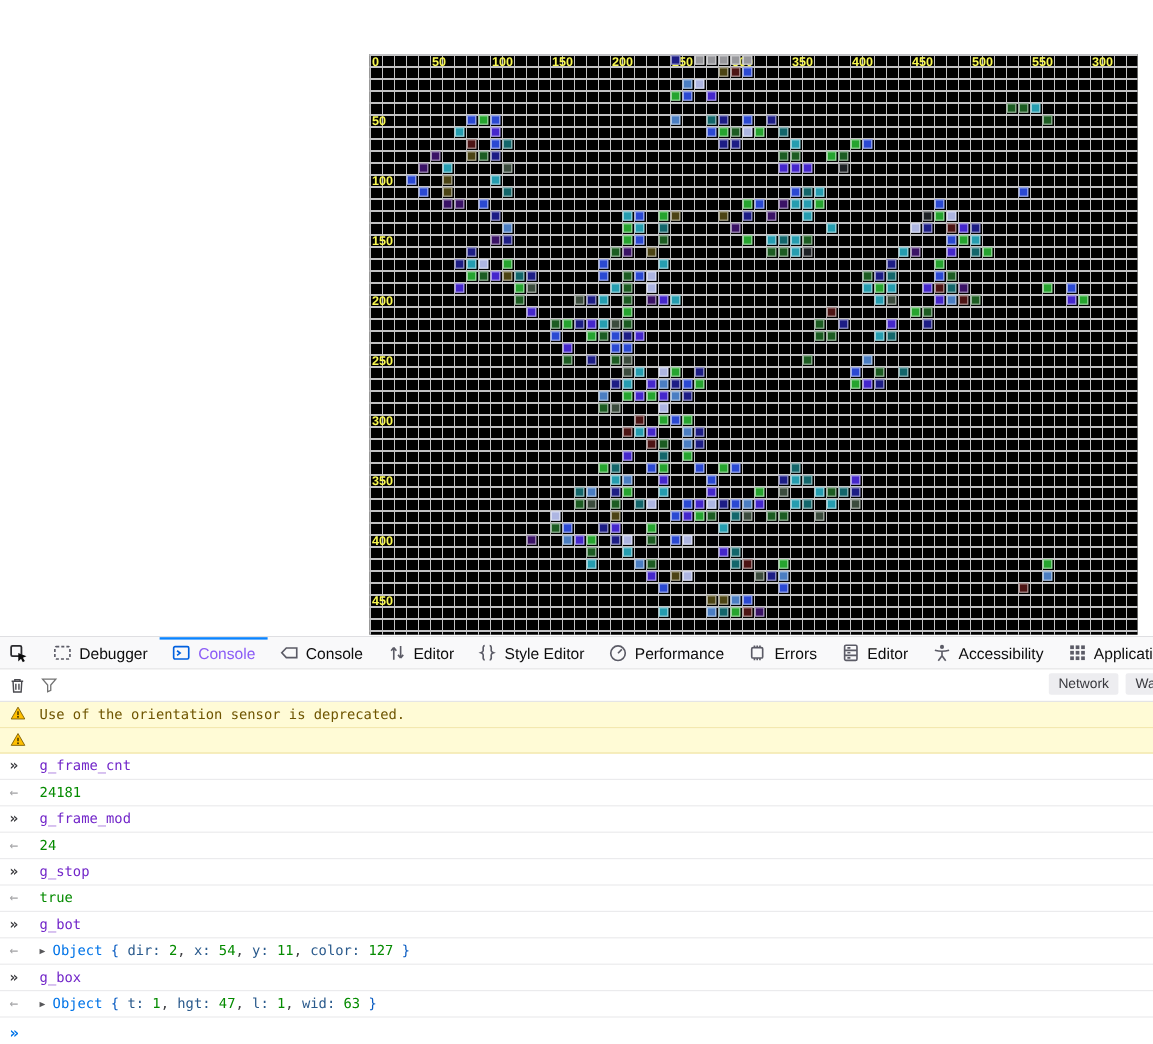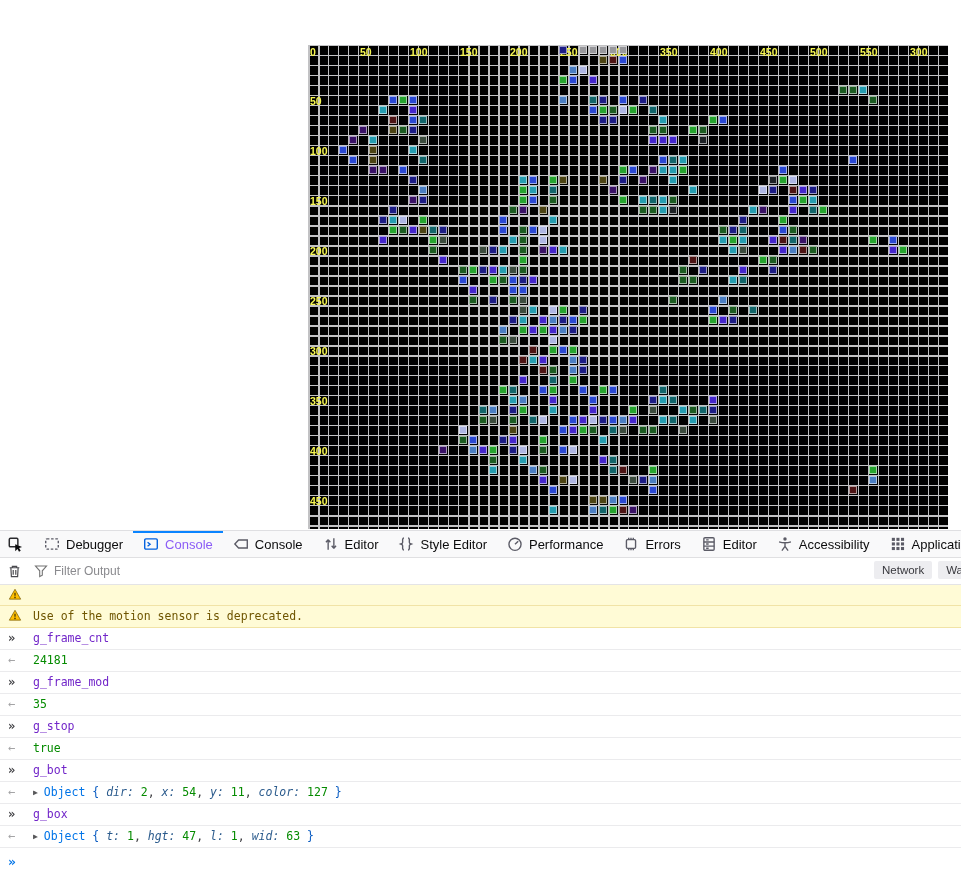--- a/index.html
+++ b/index.html
@@ -53,21 +53,21 @@
     border-bottom: 1px solid #ebebed; }
   .crow.warn { background: #fffbd6; border-bottom: 1px solid #f1e3a6; color: #6f5500; }
   .gutter { width: 25px; flex: none; display: flex; align-items: center; }
   .g-cmd { color: #3d3d41; font-weight: bold; font-size: 12px; }
   .g-res { color: #a4a4a6; font-size: 12px; }
   .cmd-text { color: #7226c9; }
   .num { color: #058b00; }
   .twisty { font-size: 8px; color: #57575a; margin-right: 6px; vertical-align: 1px; }
   .obj-word { color: #0074e8; }
   .obj-brace { color: #0a5cc2; }
-  .obj-key { color: #2a5a8c; font-style: italic; }
+  .obj-key { color: #2a5a8c; }
   .obj-sep { color: #3d3d41; }
   .input-row { display: flex; align-items: center; padding: 6px 8px; }
   .prompt { color: #0074e8; font-weight: bold; font-size: 13px; }
 </style>
 </head>
 <body>
 
 <div class="page">
   <div class="grid-canvas">
       <span class="axis-label" style="left: 2px; top: 2px;">0</span>
@@ -566,63 +566,62 @@
     <div class="toolbtn">
       <svg width="15" height="15" viewBox="0 0 14 14">
         <path d="M2.5 3.5 h9 M5 3.5 V2.2 h4 v1.3 M3.6 3.5 l.5 8.3 h5.8 l.5 -8.3 M5.8 5.5 v4.5 M8.2 5.5 v4.5" fill="none" stroke="#4a4a4f" stroke-width="1.1"></path>
       </svg>
     </div>
     <div class="vsep"></div>
     <div class="filter-input-wrap">
       <svg width="14" height="14" viewBox="0 0 14 14">
         <path d="M1.5 2 h11 L8.3 6.8 v4.4 l-2.6 1.3 V6.8 z" fill="none" stroke="#737373" stroke-width="1.1"></path>
       </svg>
-      <input class="filter-input" type="text" placeholder="Filter Output" style="">
     </div>
     <div class="filter-buttons">
         <div class="chip">Network</div>
         <div class="chip">Warnings</div>
       </div>
   </div>
 
   <div class="console-output">
       <div class="crow warn">
         <span class="gutter g-res">
           <svg width="14" height="13" viewBox="0 0 14 14">
             <path d="M7 1.4 13.1 12H.9z" fill="#ffbf00" stroke="#7a5c00" stroke-width="0.8"></path>
             <path d="M7 5.1v3.3" stroke="#5a4500" stroke-width="1.5"></path>
             <circle cx="7" cy="10.1" r="0.95" fill="#5a4500"></circle>
           </svg>
         </span>
+        <span><span>Use of the orientation sensor is deprecated.</span></span>
       </div>
       <div class="crow warn">
         <span class="gutter g-res">
           <svg width="14" height="13" viewBox="0 0 14 14">
             <path d="M7 1.4 13.1 12H.9z" fill="#ffbf00" stroke="#7a5c00" stroke-width="0.8"></path>
             <path d="M7 5.1v3.3" stroke="#5a4500" stroke-width="1.5"></path>
             <circle cx="7" cy="10.1" r="0.95" fill="#5a4500"></circle>
           </svg>
         </span>
-        <span><span>Use of the motion sensor is deprecated.</span></span>
       </div>
       <div class="crow">
         <span class="gutter g-cmd">»</span>
         <span><span class="cmd-text">g_frame_cnt</span></span>
       </div>
       <div class="crow">
         <span class="gutter g-res">←</span>
         <span><span class="num">24181</span></span>
       </div>
       <div class="crow">
         <span class="gutter g-cmd">»</span>
         <span><span class="cmd-text">g_frame_mod</span></span>
       </div>
       <div class="crow">
         <span class="gutter g-res">←</span>
-        <span><span class="num">35</span></span>
+        <span><span class="num">24</span></span>
       </div>
       <div class="crow">
         <span class="gutter g-cmd">»</span>
         <span><span class="cmd-text">g_stop</span></span>
       </div>
       <div class="crow">
         <span class="gutter g-res">←</span>
         <span><span class="num">true</span></span>
       </div>
       <div class="crow">

